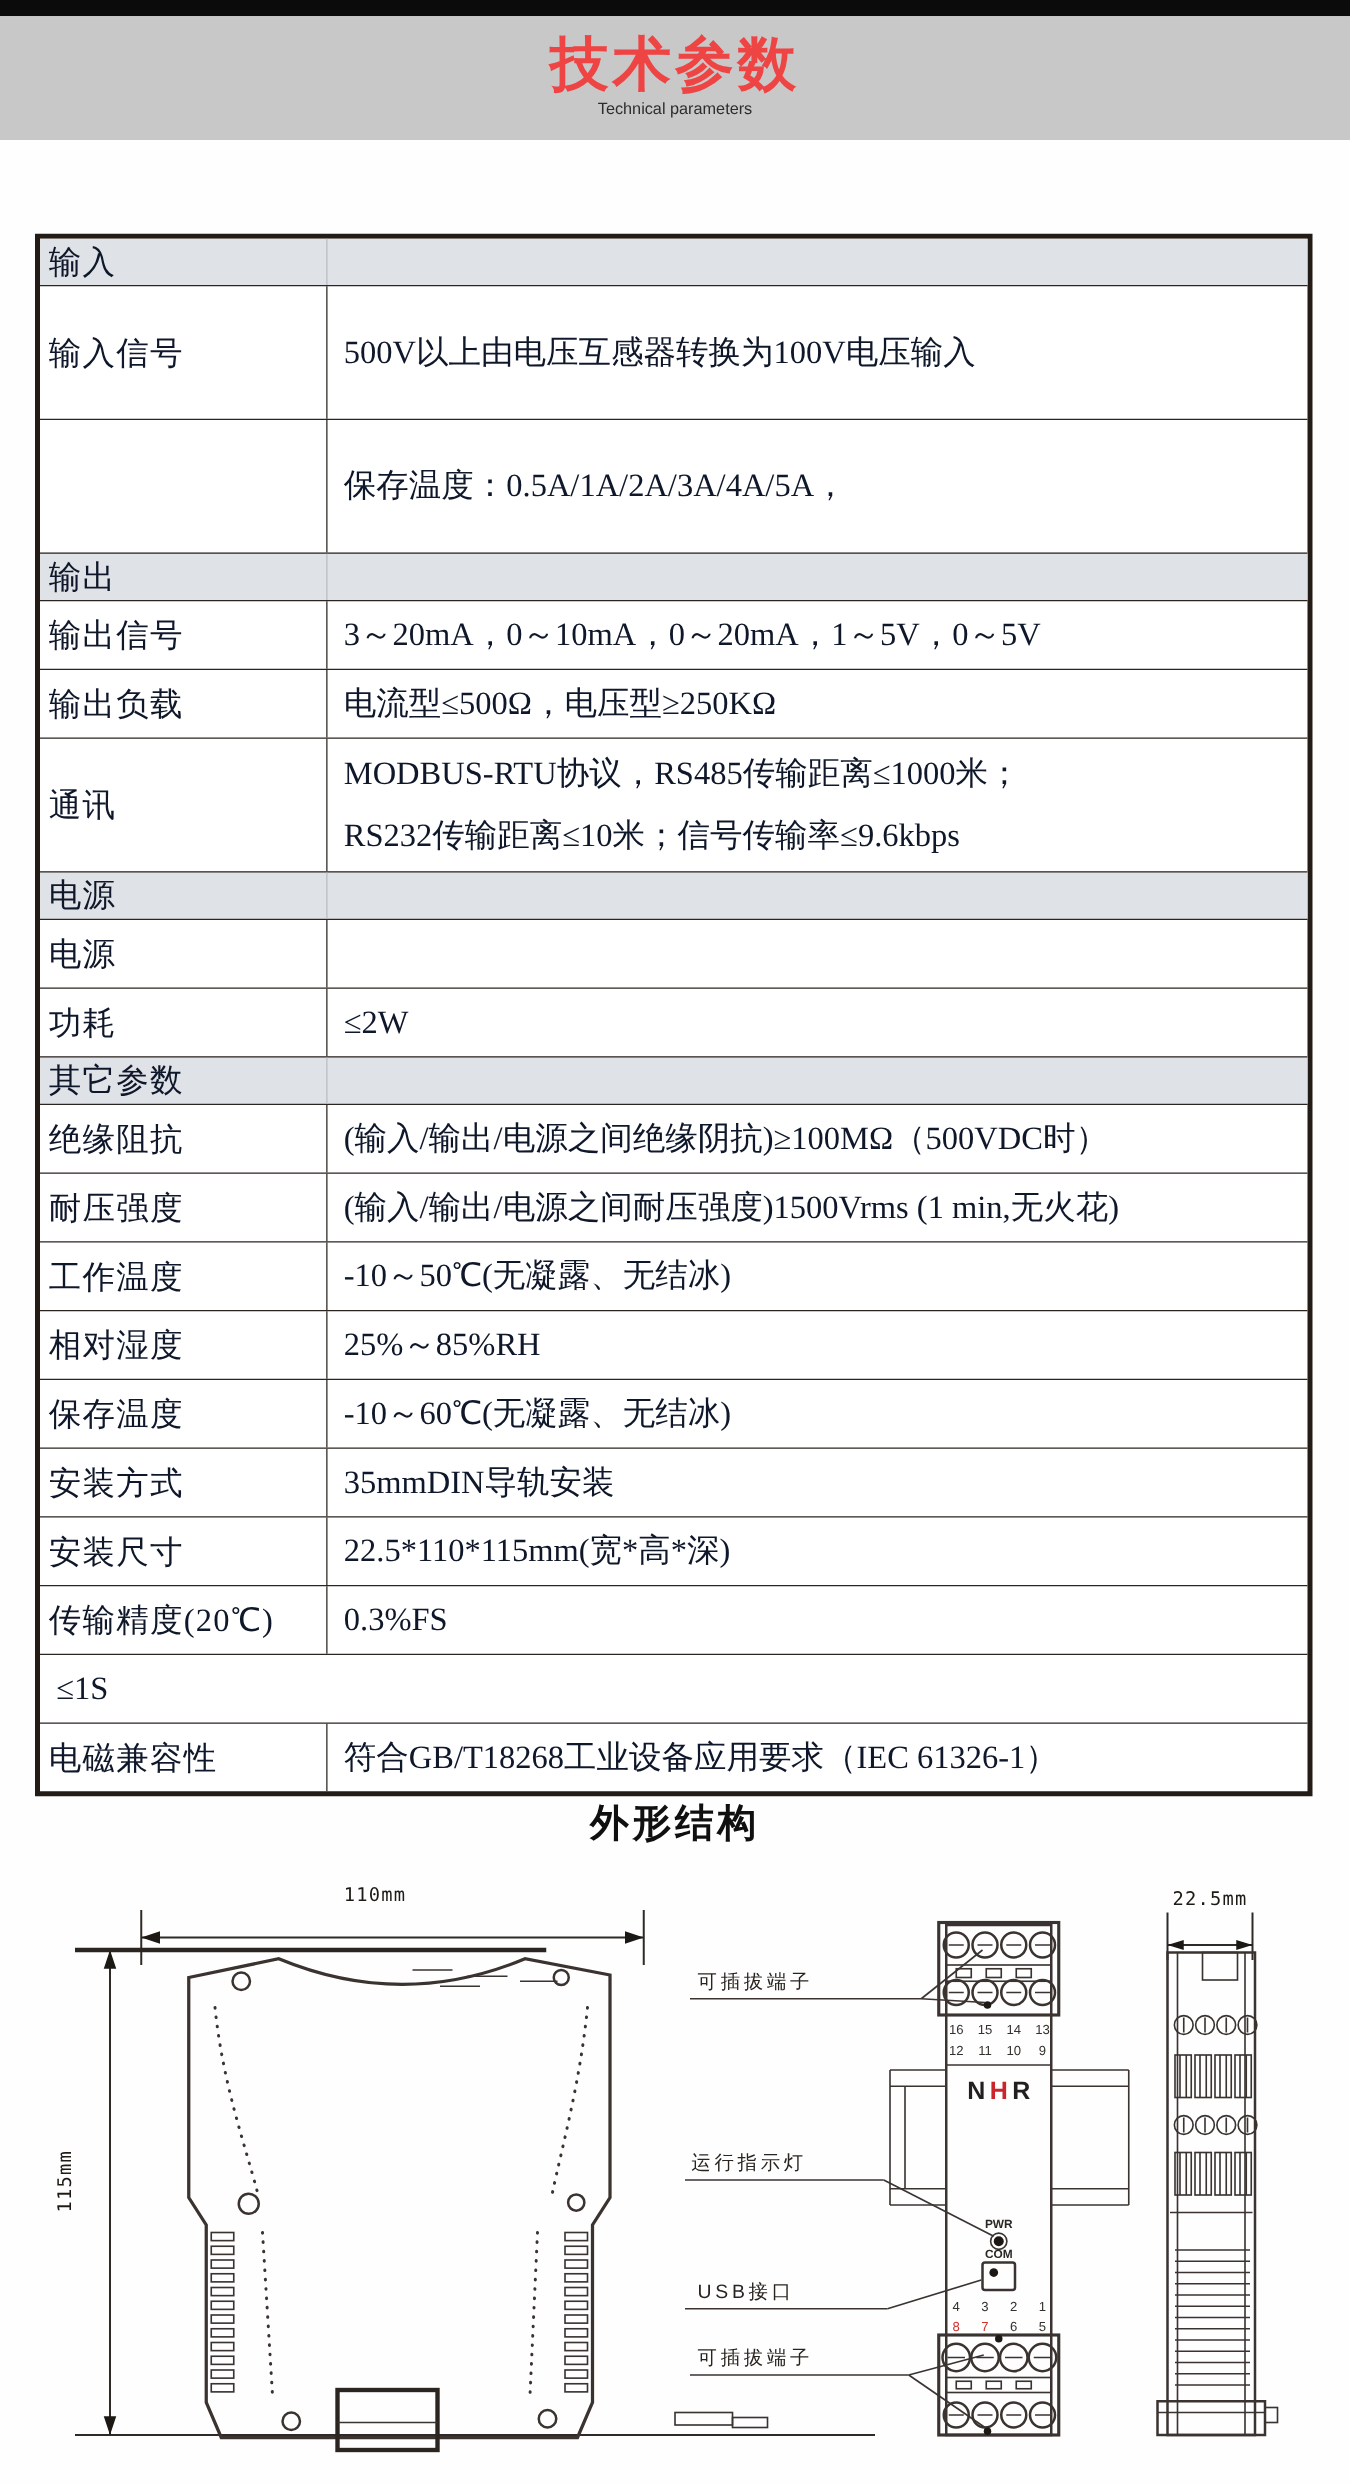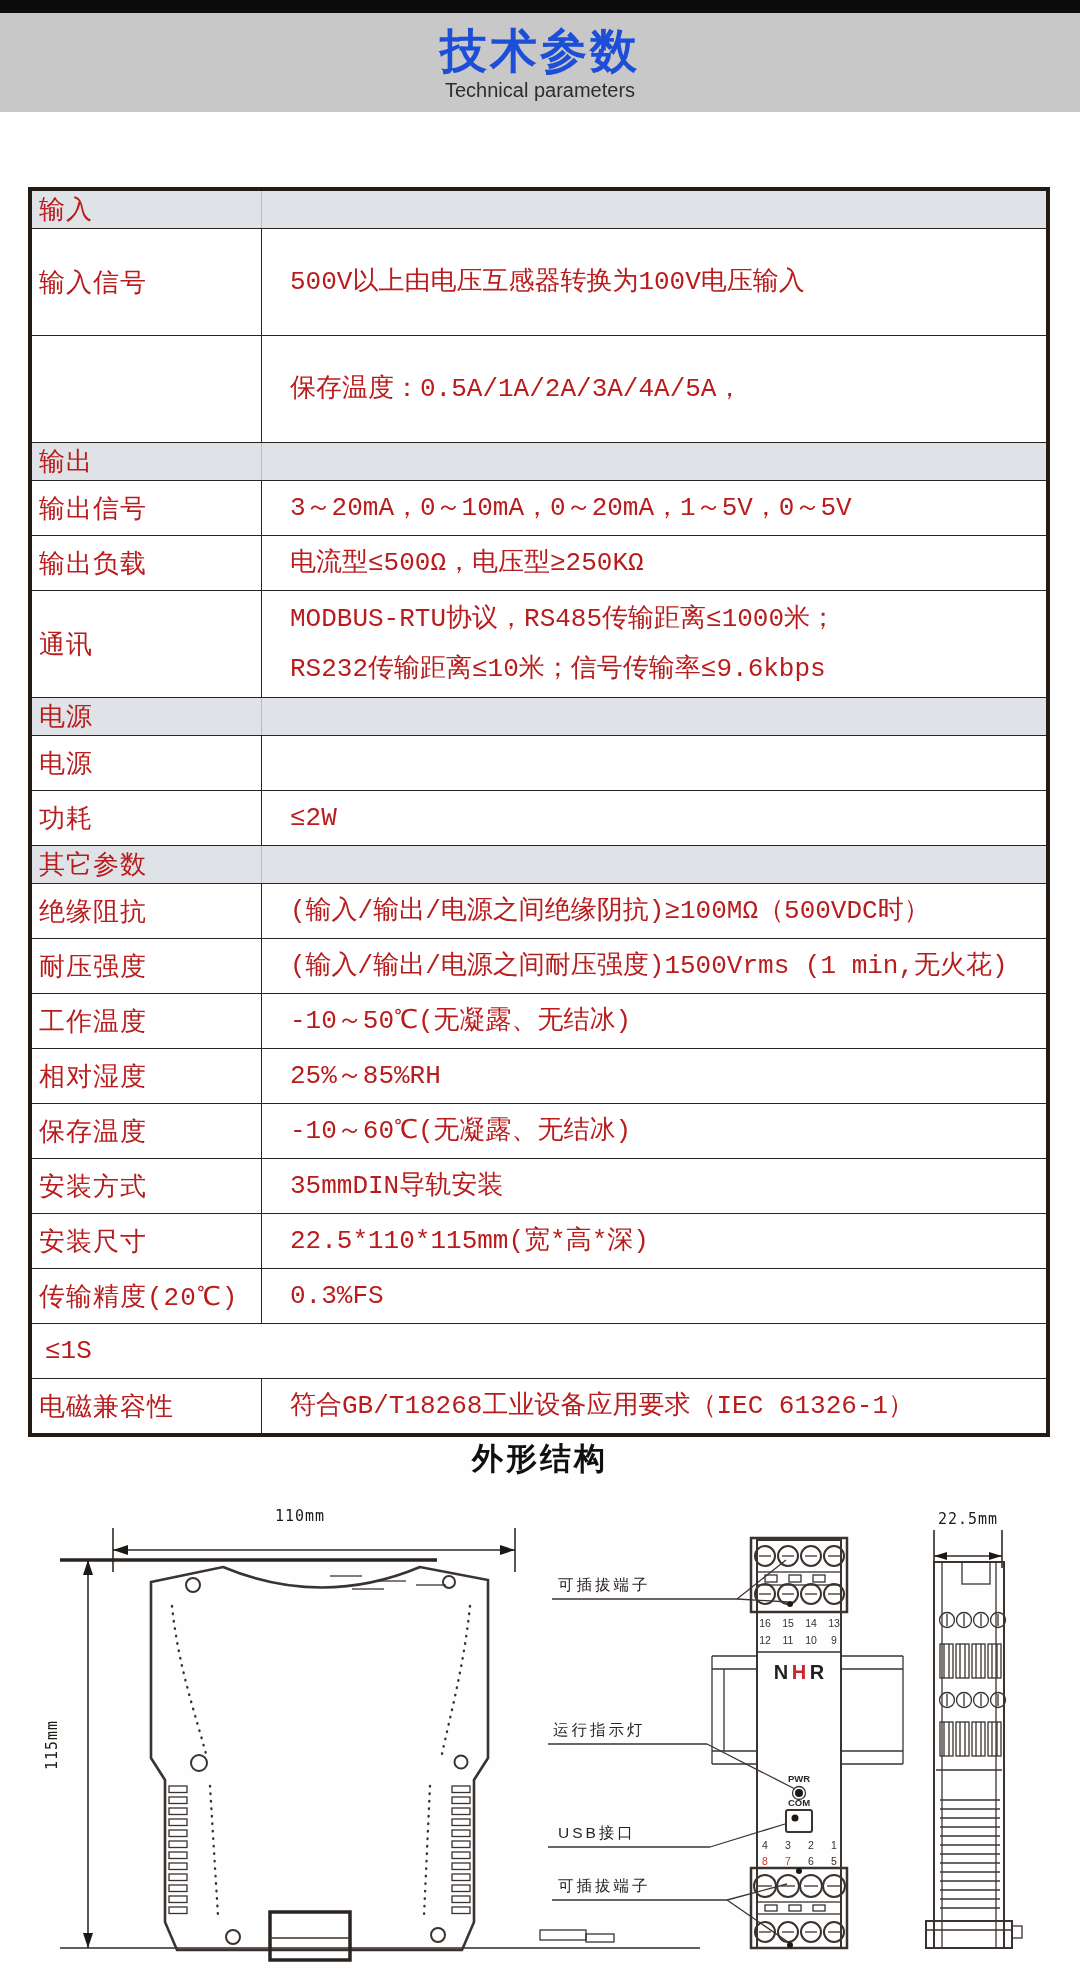--- a/index.html
+++ b/index.html
@@ -4,29 +4,29 @@
 <style>
   html,body{margin:0;padding:0;}
   body{width:1080px;height:1986px;position:relative;background:#ffffff;
        font-family:"Liberation Sans",sans-serif;}
   .page{position:absolute;left:0;top:0;width:1080px;height:1986px;background:#fefefe;overflow:hidden;}
 
   
   .topbar{position:absolute;top:0;left:0;width:1080px;height:13px;background:#0b0b0b;}
   .band{position:absolute;top:13px;left:0;width:1080px;height:99px;background:#c9c8c8;}
   .title{position:absolute;top:20px;left:0;width:1080px;text-align:center;
-         font-size:47px;font-weight:bold;color:#1d4ed8;letter-spacing:3px;}
+         font-size:47px;font-weight:bold;color:#ef4444;letter-spacing:3px;}
   .subtitle{position:absolute;top:79px;left:0;width:1080px;text-align:center;
-         font-size:20px;color:#2d2d2d;}
+         font-size:13px;color:#2d2d2d;}
 
   
   .spec{position:absolute;left:28px;top:187px;width:1022px;box-sizing:border-box;
         border:4px solid #221b16;background:#ffffff;}
-  .trow{display:flex;border-top:1.5px solid #2c241f;color:#b91c1c;
-        font-family:Liberation Mono, monospace;gap:15px;}
+  .trow{display:flex;border-top:1.5px solid #2c241f;color:#0f172a;
+        font-family:Liberation Serif, serif;}
   .trow:first-child{border-top:none;}
   .trow.section{background:#dfe2e6;height:37px;}
   .trow.single{height:54px;}
   .trow.tall{height:106px;}
   .tlabel{width:230px;flex:none;box-sizing:border-box;border-right:1.5px solid #2c241f;
         display:flex;align-items:center;padding-left:7px;font-size:26px;letter-spacing:1px;white-space:nowrap;}
   .trow.section .tlabel{border-right:1.5px solid #b9bcc1;}
   .tvalue{flex:1;display:flex;flex-direction:column;justify-content:center;
         padding-left:13px;font-size:26px;}
   .vline{line-height:50px;white-space:nowrap;}

